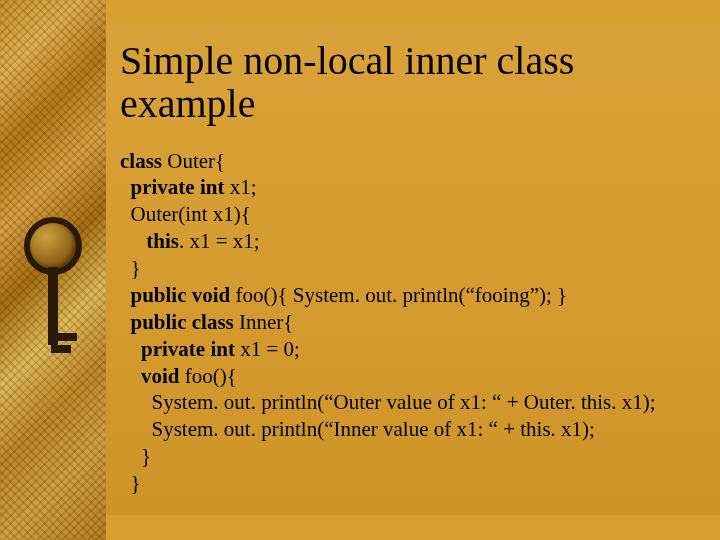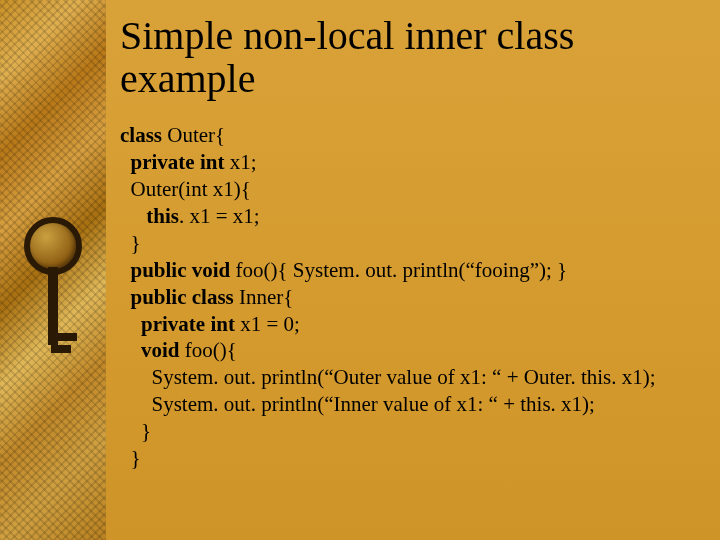--- a/index.html
+++ b/index.html
@@ -6,20 +6,21 @@
   html, body { width: 720px; height: 540px; overflow: hidden; }
   body {
     font-family: "Times New Roman", Times, serif;
     background: #d8a030;
   }
   .slide {
     width: 720px;
     height: 540px;
     position: relative;
     display: flex;
+    align-items: center;
   }
   .sidebar {
     width: 106px;
     height: 540px;
     flex-shrink: 0;
     background:
       repeating-linear-gradient(45deg,
         rgba(0,0,0,0.12) 0px, rgba(0,0,0,0.12) 2px,
         transparent 2px, transparent 6px),
       repeating-linear-gradient(-45deg,

